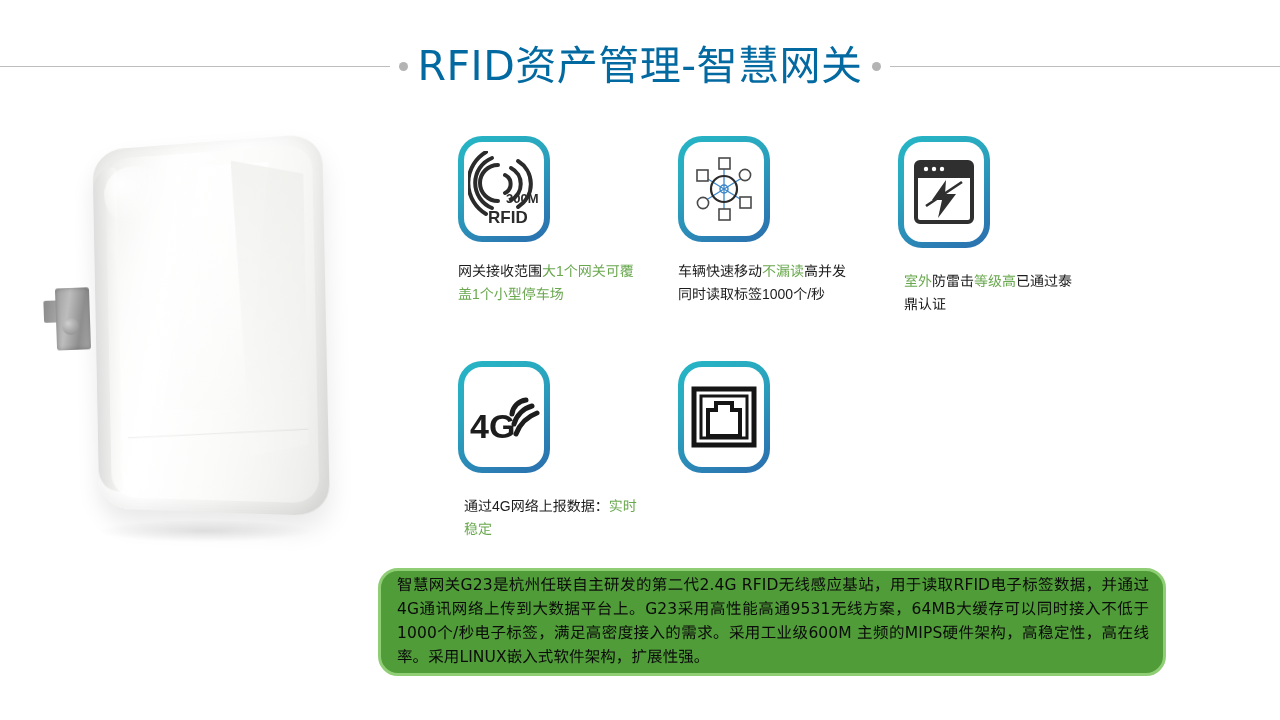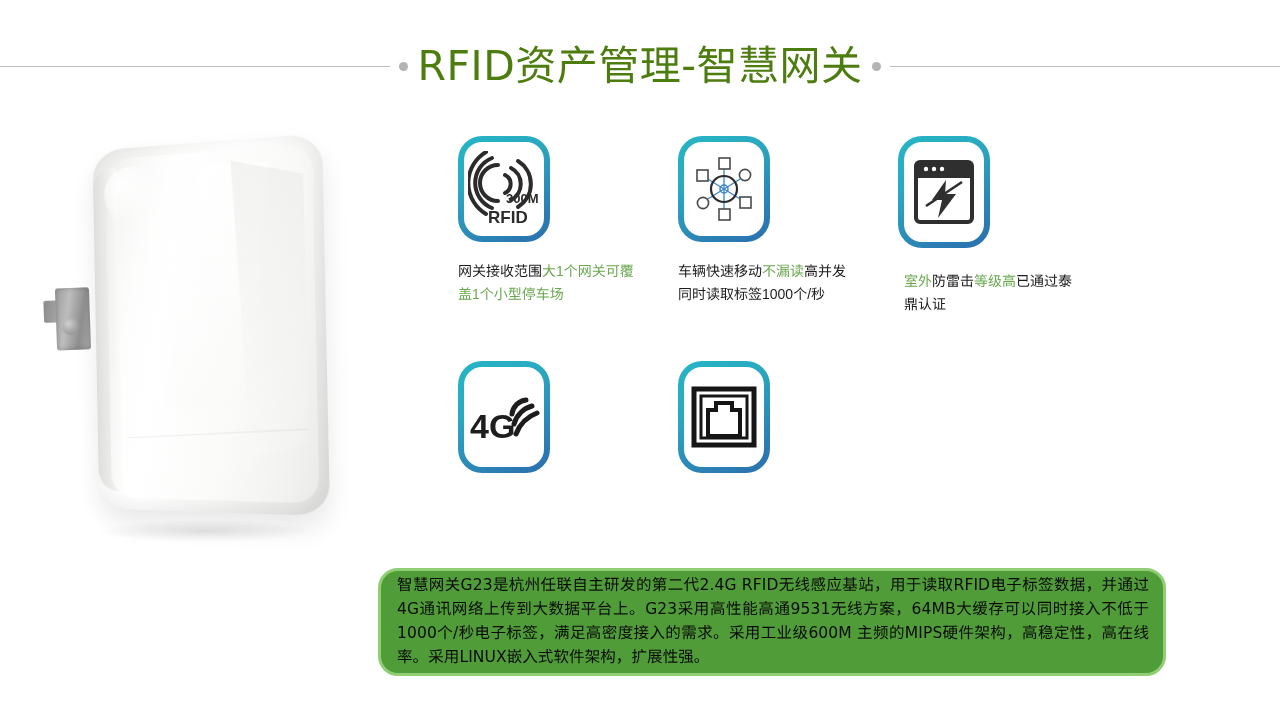--- a/index.html
+++ b/index.html
@@ -39,21 +39,21 @@
     border-radius: 50%;
     background: #b4b4b4;
     flex: 0 0 auto;
     margin: 0 9px;
   }
   .title-text {
     flex: 0 0 auto;
     font-size: 41px;
     line-height: 1;
     letter-spacing: 0.5px;
-    color: #4d7c0f;
+    color: #0369a1;
     white-space: nowrap;
     font-weight: 400;
     font-family: "DejaVu Sans", "Liberation Sans", sans-serif;
   }
 
   
   .product-stage {
     position: absolute;
     left: 30px;
     top: 120px;
@@ -363,20 +363,21 @@
     <div class="icon-tile tall">
       <svg width="72" height="66" viewBox="0 0 72 66" aria-hidden="true">
         <g fill="none" stroke="#1d1d1d" stroke-linecap="round">
           <path d="M44 30 A16 16 0 0 1 58 16" stroke-width="5"></path>
           <path d="M46 40 A26 26 0 0 1 64 22" stroke-width="5"></path>
           <path d="M48 50 A36 36 0 0 1 69 29" stroke-width="5"></path>
         </g>
         <text x="2" y="54" font-family="Liberation Sans, sans-serif" font-size="34" font-weight="bold" fill="#1d1d1d">4G</text>
       </svg>
     </div>
+    <div class="feature-text"><span>通过4G网络上报数据：</span><span class="g">实时稳定</span></div>
   </div>
 
   <div class="feature-cell row2">
     <div class="icon-tile tall">
       <svg width="66" height="62" viewBox="0 0 66 62" aria-hidden="true">
         <rect x="3" y="3" width="60" height="56" fill="none" stroke="#151515" stroke-width="5"></rect>
         <rect x="10" y="10" width="46" height="42" fill="none" stroke="#151515" stroke-width="3"></rect>
         <path d="M17 50 V24 H25 V17 H41 V24 H49 V50 Z" fill="none" stroke="#151515" stroke-width="4"></path>
       </svg>
     </div>

